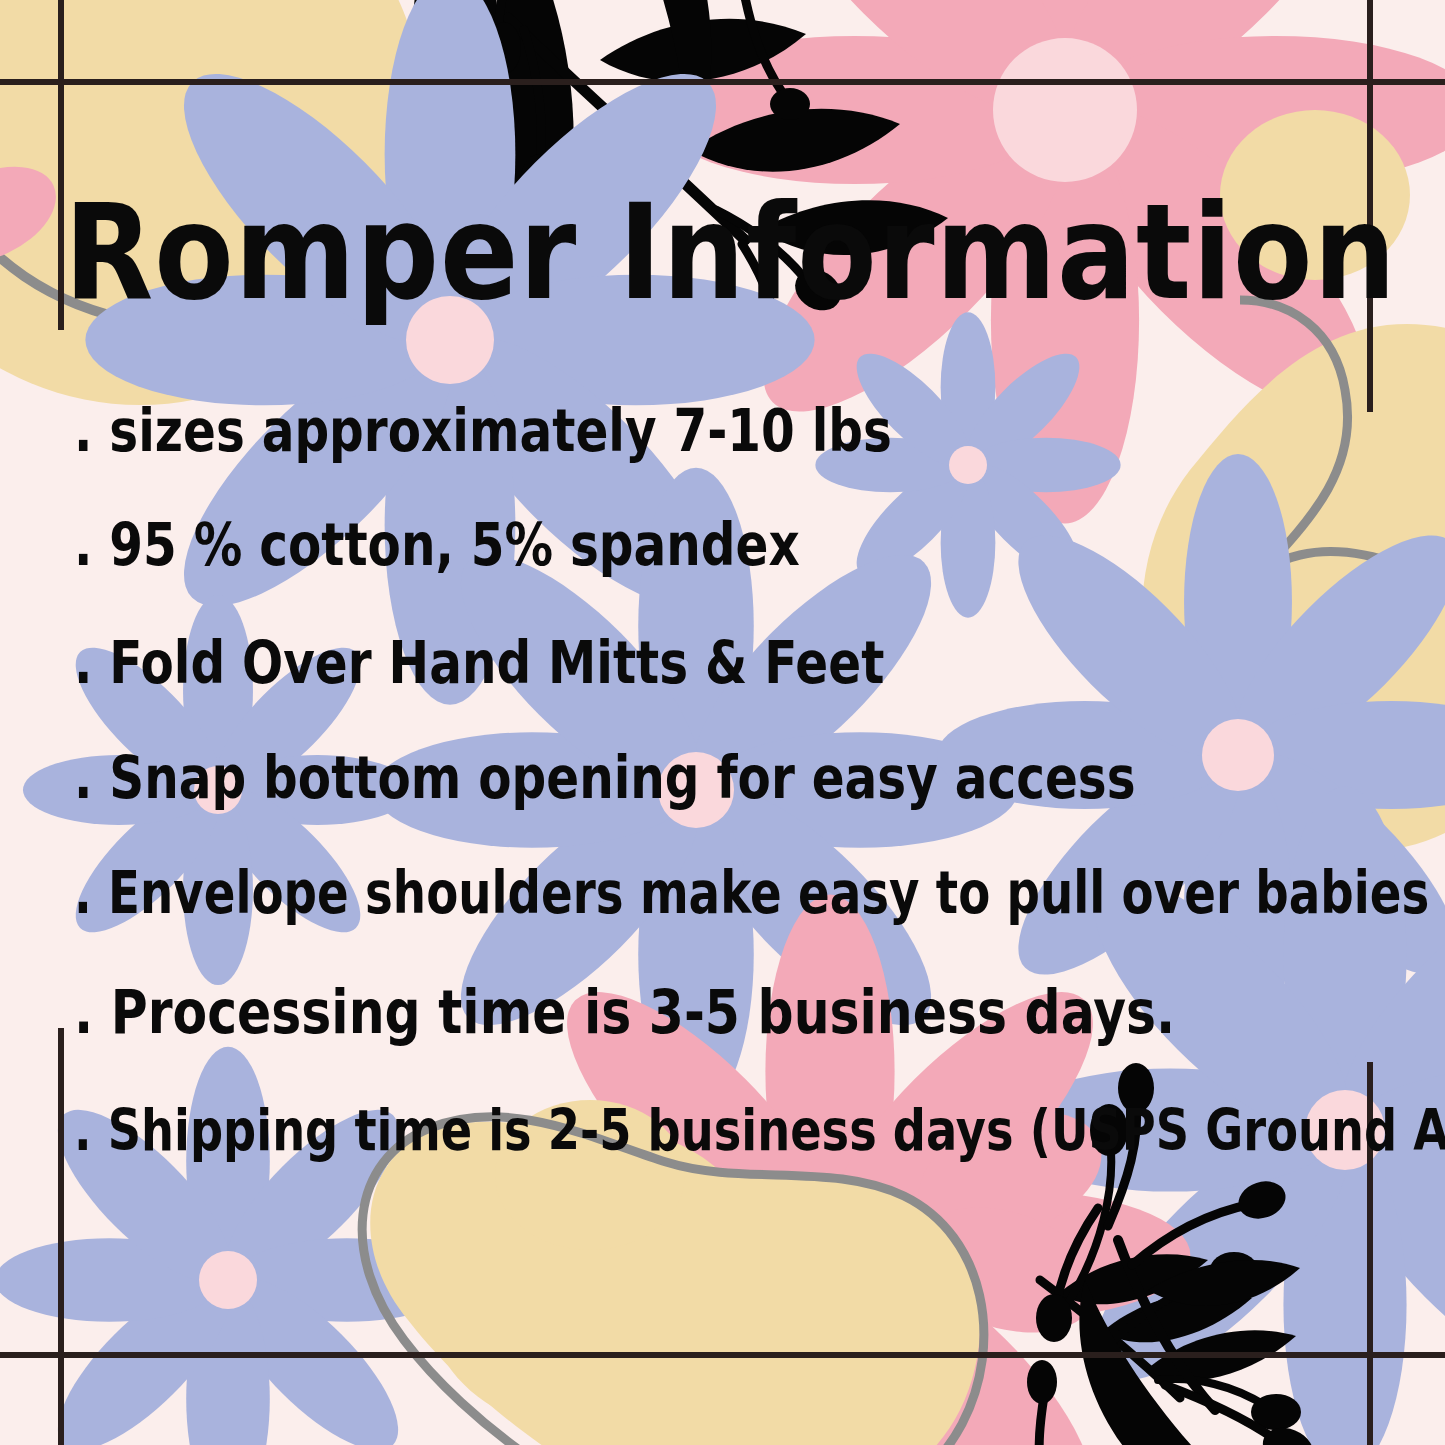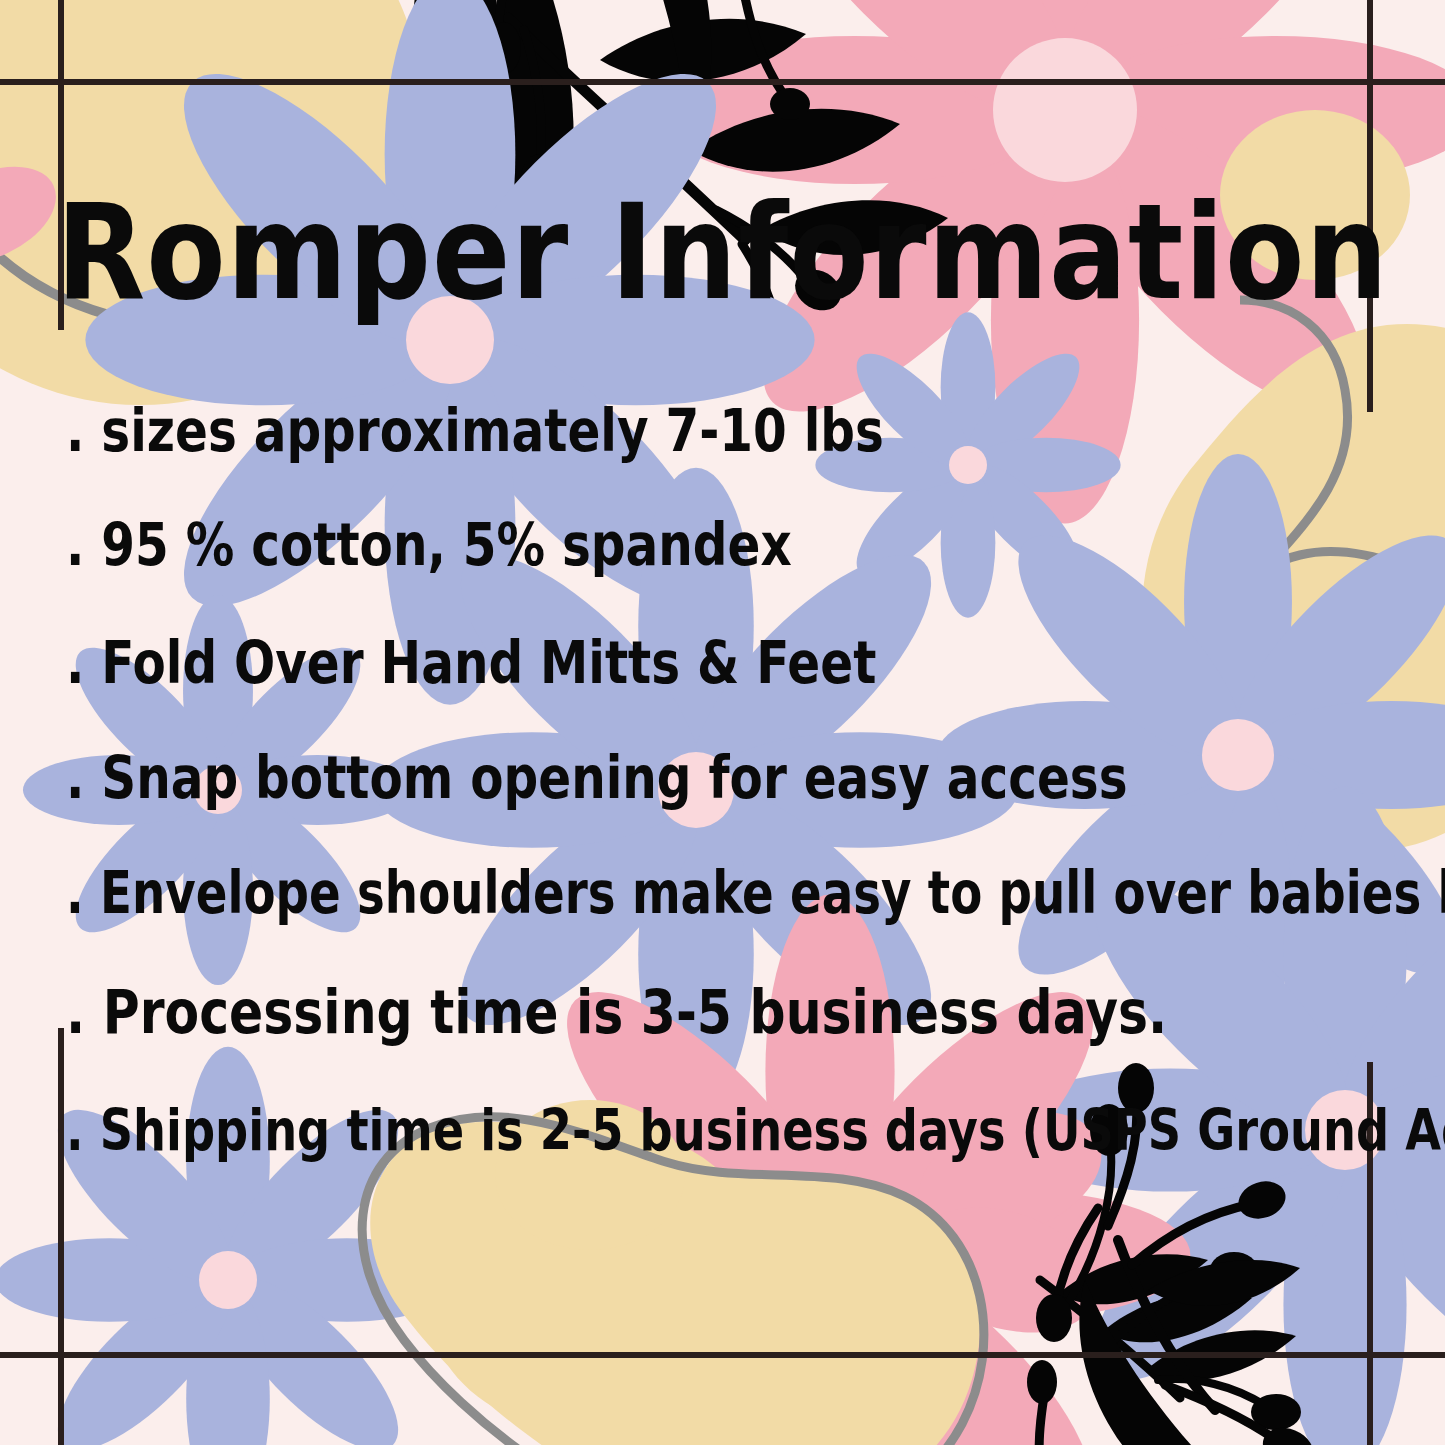--- a/index.html
+++ b/index.html
@@ -17,21 +17,21 @@
   }
   #art {
     position: absolute;
     left: 0; top: 0;
     width: 1445px;
     height: 1445px;
     display: block;
   }
   #text-layer {
     position: absolute;
-    left: 0; top: 0;
+    left: 8px; top: 0;
     width: 1333px;
     height: 1445px;
     pointer-events: none;
   }
   .title {
     position: absolute;
     left: 0;
     top: 186px;
     width: 1445px;
     text-align: center;

